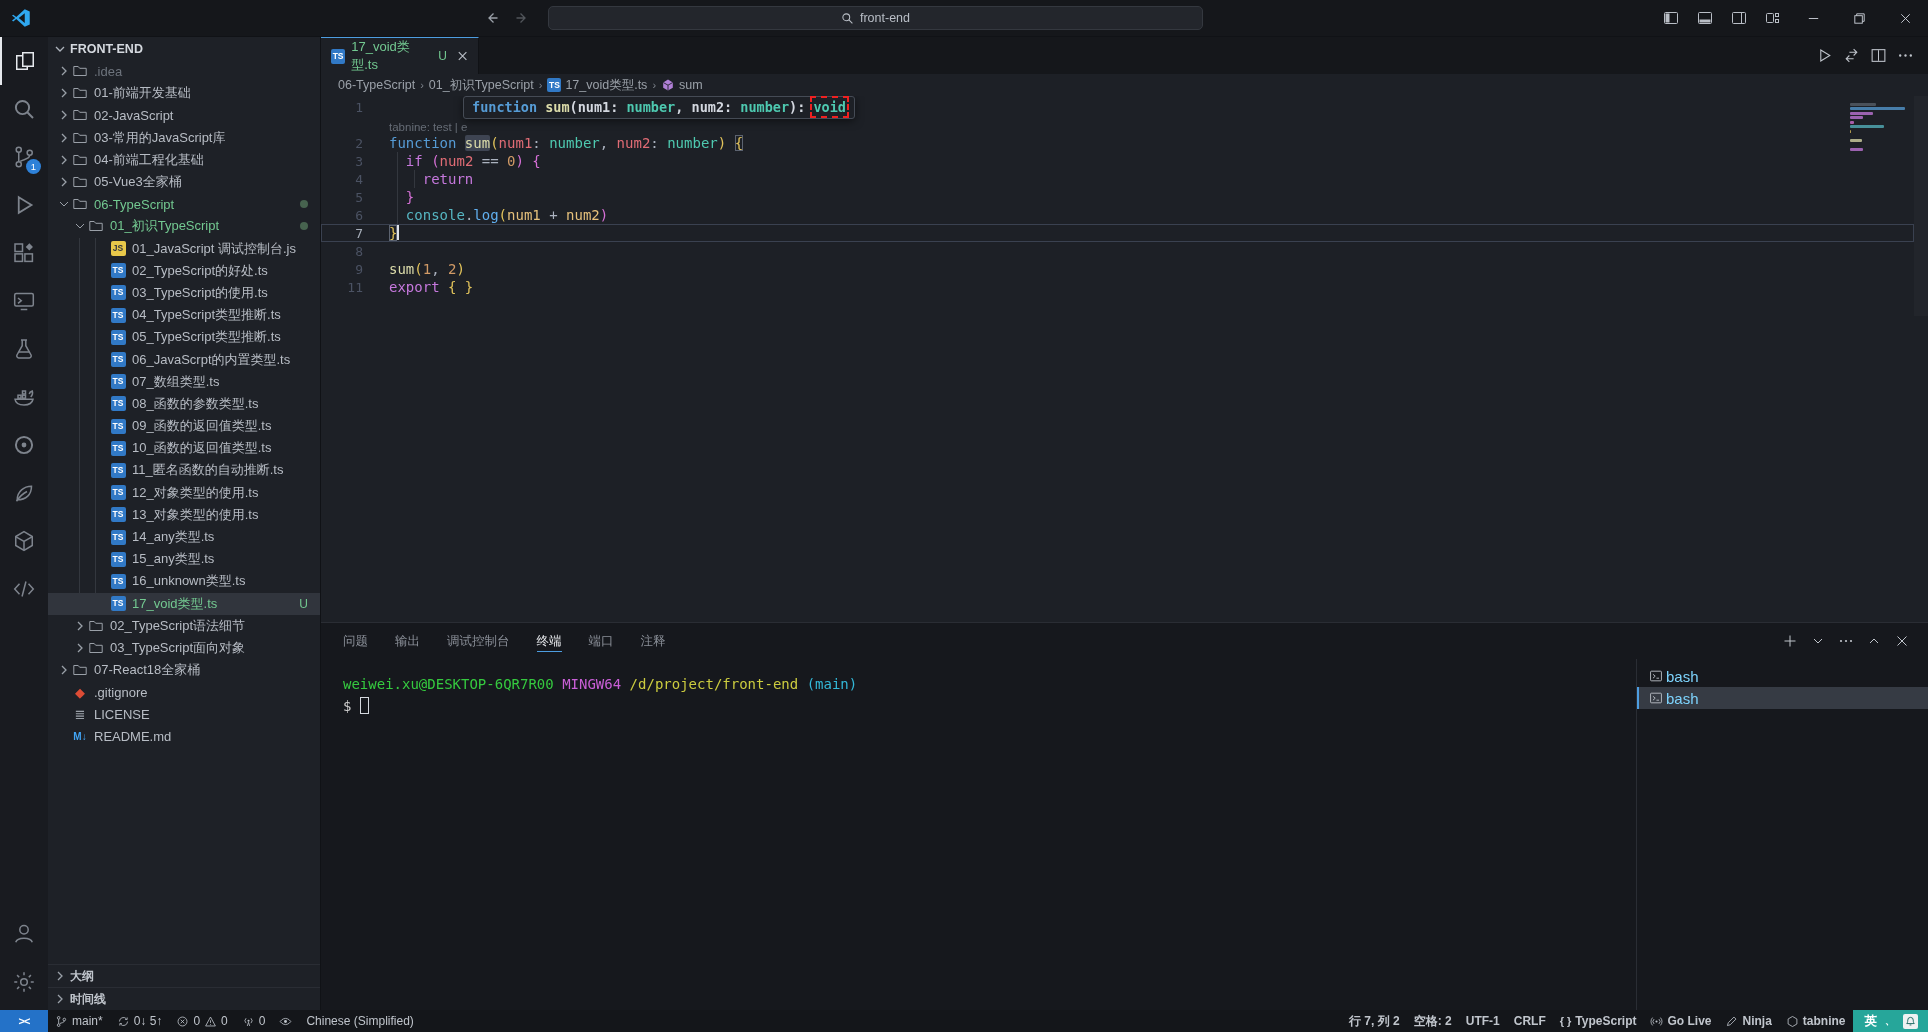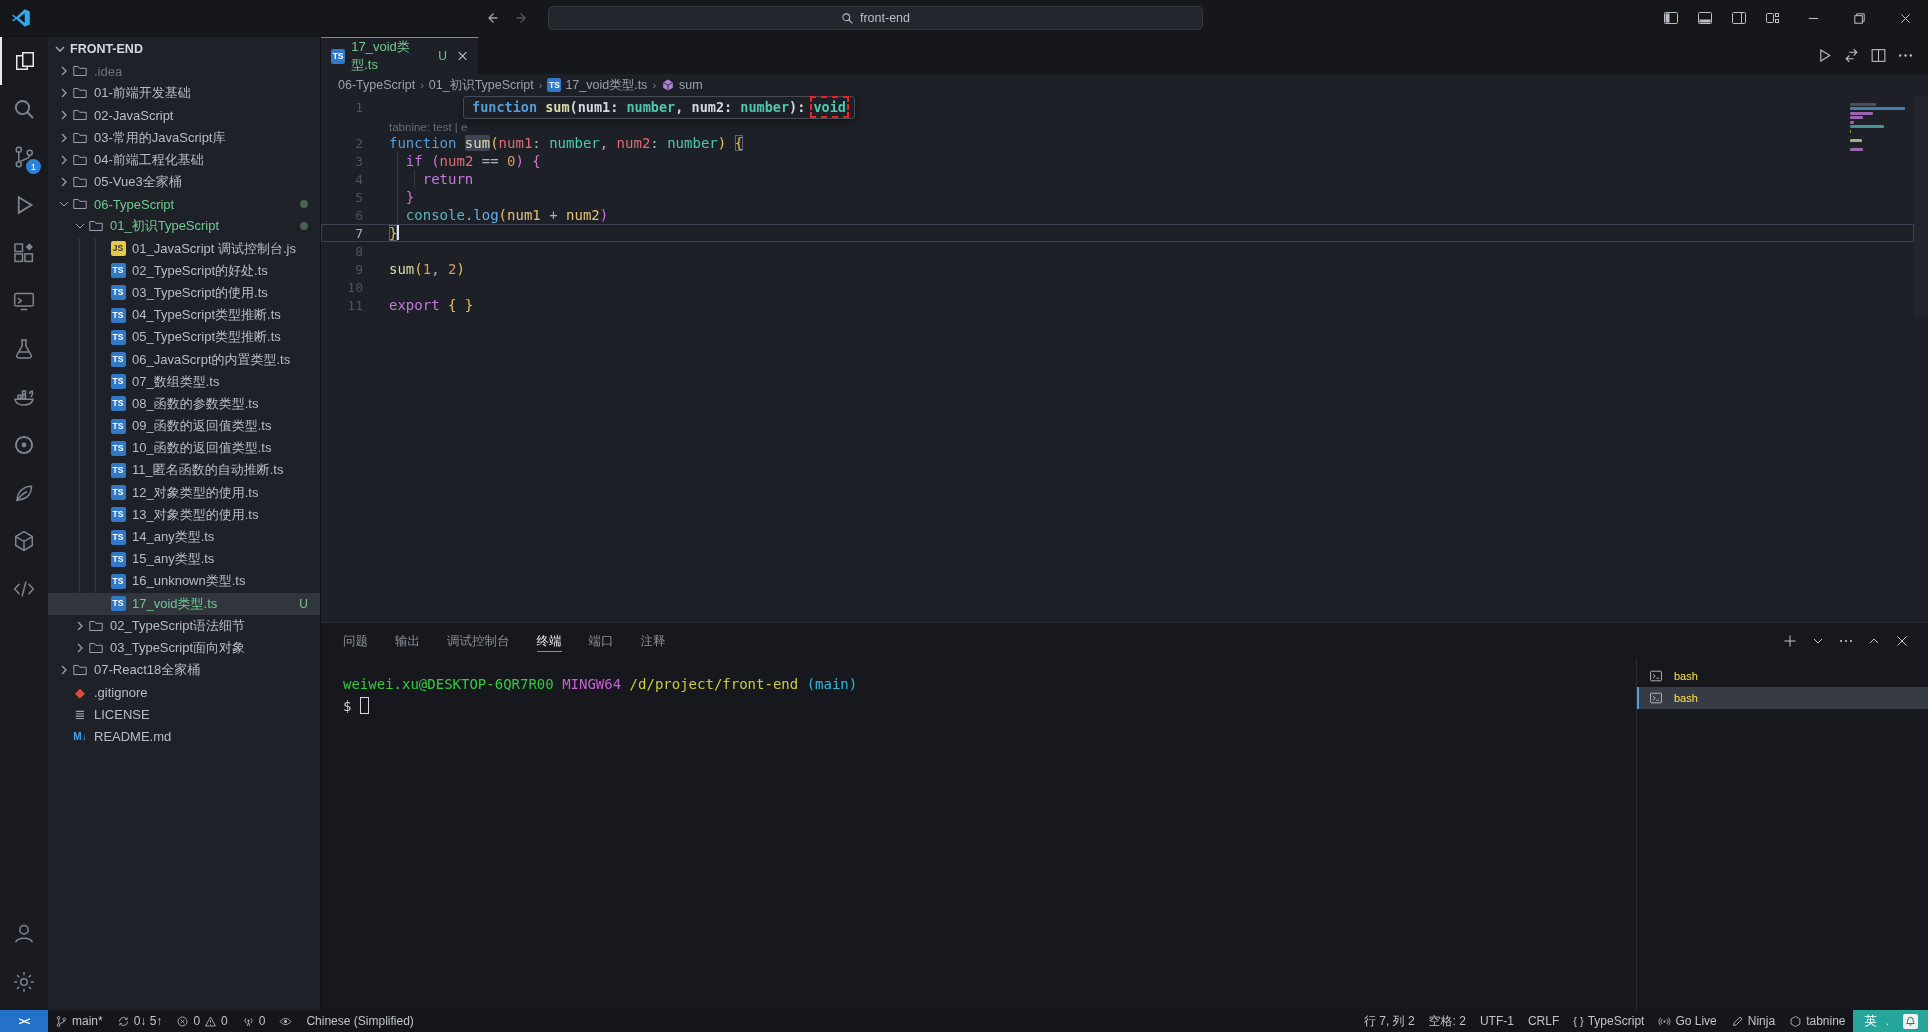--- a/index.html
+++ b/index.html
@@ -96,30 +96,30 @@
   #panel-header { height:36px; flex:0 0 36px; display:flex; align-items:center; padding-left:22px; }
   .ptab { margin-right:27px; font-size:12.5px; color:#8b9099; cursor:pointer; height:36px; line-height:36px; position:relative; }
   .ptab.active { color:#e8eaee; }
   .ptab.active::after { content:""; position:absolute; left:0; right:0; bottom:7px; height:1.5px; background:#4d9de0; }
   #panel-actions { margin-left:auto; display:flex; align-items:center; gap:12px; padding-right:18px; color:#c0c5cc; }
   #panel-actions svg { width:16px; height:16px; cursor:pointer; }
   #panel-body { flex:1 1 auto; display:flex; min-height:0; }
   #term { flex:1 1 auto; font-family:"DejaVu Sans Mono","Liberation Mono",monospace; font-size:14px; padding:14px 0 0 22px; line-height:22px; }
   .term-cursor { display:inline-block; width:9px; height:17px; border:1px solid #d5d9df; vertical-align:-3px; }
   #term-side { flex:0 0 292px; border-left:1px solid #2a2d34; padding-top:6px; }
-  .bash-row { height:22px; display:flex; align-items:center; gap:11px; padding-left:12px; color:#fde047; font-size:11px; cursor:pointer; }
+  .bash-row { height:22px; display:flex; align-items:center; gap:3px; padding-left:12px; color:#7dd3fc; font-size:15px; cursor:pointer; }
   .bash-row svg { width:14px; height:14px; color:#c0c5cc; }
   .bash-row.sel { background:#363b44; border-left:2px solid #4d9de0; padding-left:10px; }
 
   
   #statusbar { height:22px; flex:0 0 22px; background:#14161a; display:flex; align-items:center; font-size:12px; color:#c0c5cc; }
   #remote { width:48px; height:22px; background:#2472c8; color:#fff; display:flex; align-items:center; justify-content:center; font-weight:bold; font-size:11px; letter-spacing:-1px; flex:0 0 48px; cursor:pointer; }
   .sb-item { display:flex; align-items:center; gap:4px; padding:0 7px; height:22px; cursor:pointer; white-space:nowrap; }
   .sb-item svg { width:13px; height:13px; }
-  #sb-right { margin-left:auto; display:flex; align-items:flex-start; }
+  #sb-right { margin-left:auto; display:flex; align-items:flex-start;font-weight:bold; }
   #ime { background:#26a69a; color:#fff; height:22px; display:flex; align-items:center; gap:8px; padding:0 10px 0 12px; font-size:12.5px; }
   #ime .kbd-box { width:15px; height:15px; background:#eef2f2; border-radius:2px; display:flex; align-items:center; justify-content:center; color:#1d6b63; }
   #ime .kbd-box svg { width:11px; height:11px; }
 </style>
 </head>
 <body>
 
 <div id="root">
 
   <div id="titlebar">
@@ -548,20 +548,34 @@
             <span class="lbl">LICENSE</span>
           </div>
           <div class="trow    " style="padding-left:8px">
             <span class="chev"></span>
             <span class="ficon">
               <span class="md-ic">M↓</span>
             </span>
             <span class="lbl">README.md</span>
           </div>
         </div>
+      <div id="sidebar-bottom">
+        <div class="side-sec">
+          <svg viewBox="0 0 16 16">
+              <path d="M6 4l4 4-4 4" stroke="currentColor" stroke-width="1.3" fill="none"></path>
+            </svg>
+          <span>大纲</span>
+        </div>
+        <div class="side-sec">
+          <svg viewBox="0 0 16 16">
+              <path d="M6 4l4 4-4 4" stroke="currentColor" stroke-width="1.3" fill="none"></path>
+            </svg>
+          <span>时间线</span>
+        </div>
+      </div>
     </div>
 
     <div id="editor-col">
       <div id="tabbar">
         <div id="tab-active">
           <span class="badge-sq ts-sq">TS</span>
           <span class="tlabel">17_void类型.ts</span>
           <span class="tdirty">U</span>
           <svg class="tclose" viewBox="0 0 16 16">
               <path d="M4 4l8 8M12 4l-8 8" stroke="currentColor" stroke-width="1.2"></path>
@@ -644,24 +658,20 @@
               <span class="gut">7</span>
               <span class="ctext"><span class=" tok-box" style="color:#E2C35B">}</span><span class="caret"></span></span>
             </div>
             <div class="code-row">
               <span class="gut">8</span>
               <span class="ctext"></span>
             </div>
             <div class="code-row">
               <span class="gut">9</span>
               <span class="ctext"><span class="" style="color:#DCDCAA">sum</span><span class="" style="color:#E2C35B">(</span><span class="" style="color:#D19A66">1</span><span class="" style="color:#ABB2BF">, </span><span class="" style="color:#D19A66">2</span><span class="" style="color:#E2C35B">)</span></span>
-            </div>
-            <div class="code-row">
-              <span class="gut">10</span>
-              <span class="ctext"></span>
             </div>
             <div class="code-row">
               <span class="gut">11</span>
               <span class="ctext"><span class="" style="color:#C678DD">export</span><span class="" style="color:#ABB2BF"> </span><span class="" style="color:#E2C35B">{ }</span></span>
             </div>
           </div>
         <div id="cur-line-box" style="top: 128px;"></div>
         <div id="hover-tip"><span class="" style="color:#569CD6">function </span><span class="" style="color:#DCDCAA">sum</span><span class="" style="color:#D4D8E0">(</span><span class="" style="color:#D4D8E0">num1</span><span class="" style="color:#D4D8E0">: </span><span class="" style="color:#4EC9B0">number</span><span class="" style="color:#D4D8E0">, </span><span class="" style="color:#D4D8E0">num2</span><span class="" style="color:#D4D8E0">: </span><span class="" style="color:#4EC9B0">number</span><span class="" style="color:#D4D8E0">)</span><span class="" style="color:#D4D8E0">: </span><span class=" redbox" style="color:#4EC9B0">void</span></div>
         <div id="minimap">
             <div class="mrow" style="width:0px;background:transparent"></div>

